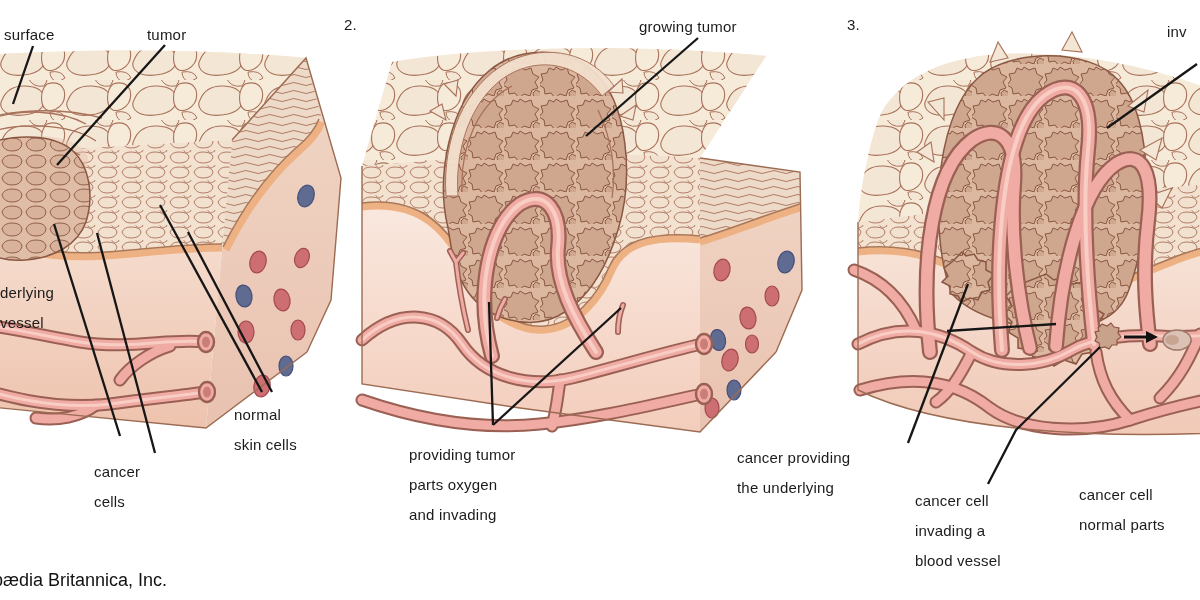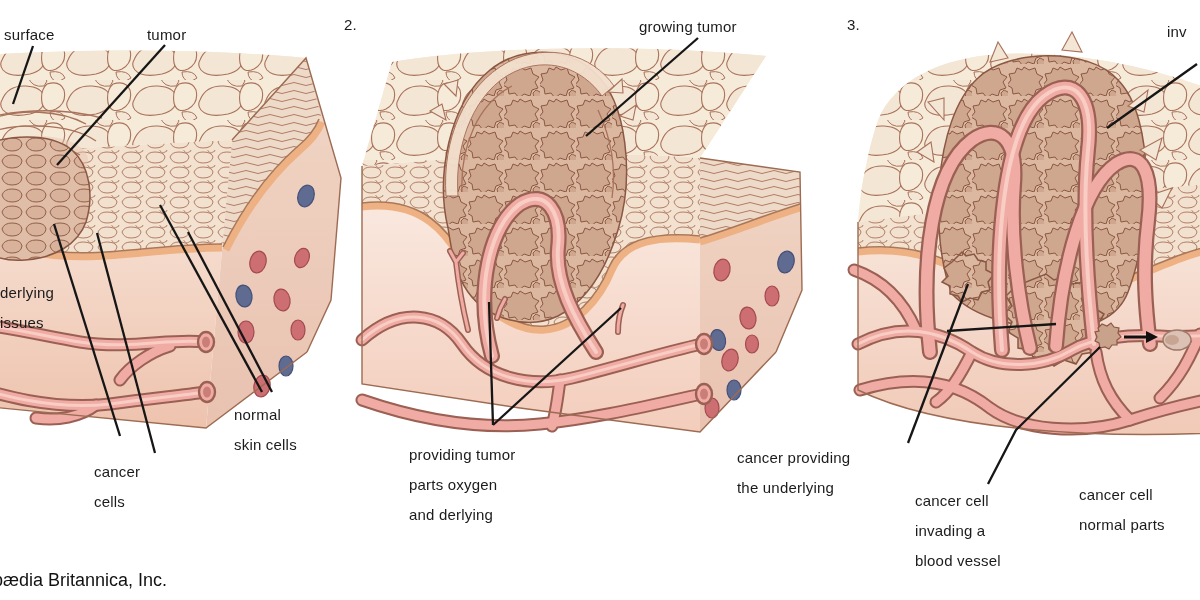--- a/index.html
+++ b/index.html
@@ -321,41 +321,41 @@
 </svg>
 
 <div class="lbl" style="left:4px;top:20px">
   <div>surface</div>
 </div>
 <div class="lbl" style="left:147px;top:20px">
   <div>tumor</div>
 </div>
 <div class="lbl" style="left:0px;top:278px">
   <div>derlying</div>
-  <div>issues</div>
+  <div>vessel</div>
 </div>
 <div class="lbl" style="left:94px;top:457px">
   <div>cancer</div>
   <div>cells</div>
 </div>
 <div class="lbl" style="left:234px;top:400px">
   <div>normal</div>
   <div>skin cells</div>
 </div>
 
 <div class="lbl" style="left:344px;top:10px">
   <div>2.</div>
 </div>
 <div class="lbl" style="left:639px;top:12px">
   <div>growing tumor</div>
 </div>
 <div class="lbl" style="left:409px;top:440px">
   <div>providing tumor</div>
   <div>parts oxygen</div>
-  <div>and derlying</div>
+  <div>and invading</div>
 </div>
 
 <div class="lbl" style="left:847px;top:10px">
   <div>3.</div>
 </div>
 <div class="lbl" style="left:1167px;top:17px">
   <div>inv</div>
 </div>
 <div class="lbl" style="left:737px;top:443px">
   <div>cancer providing</div>

